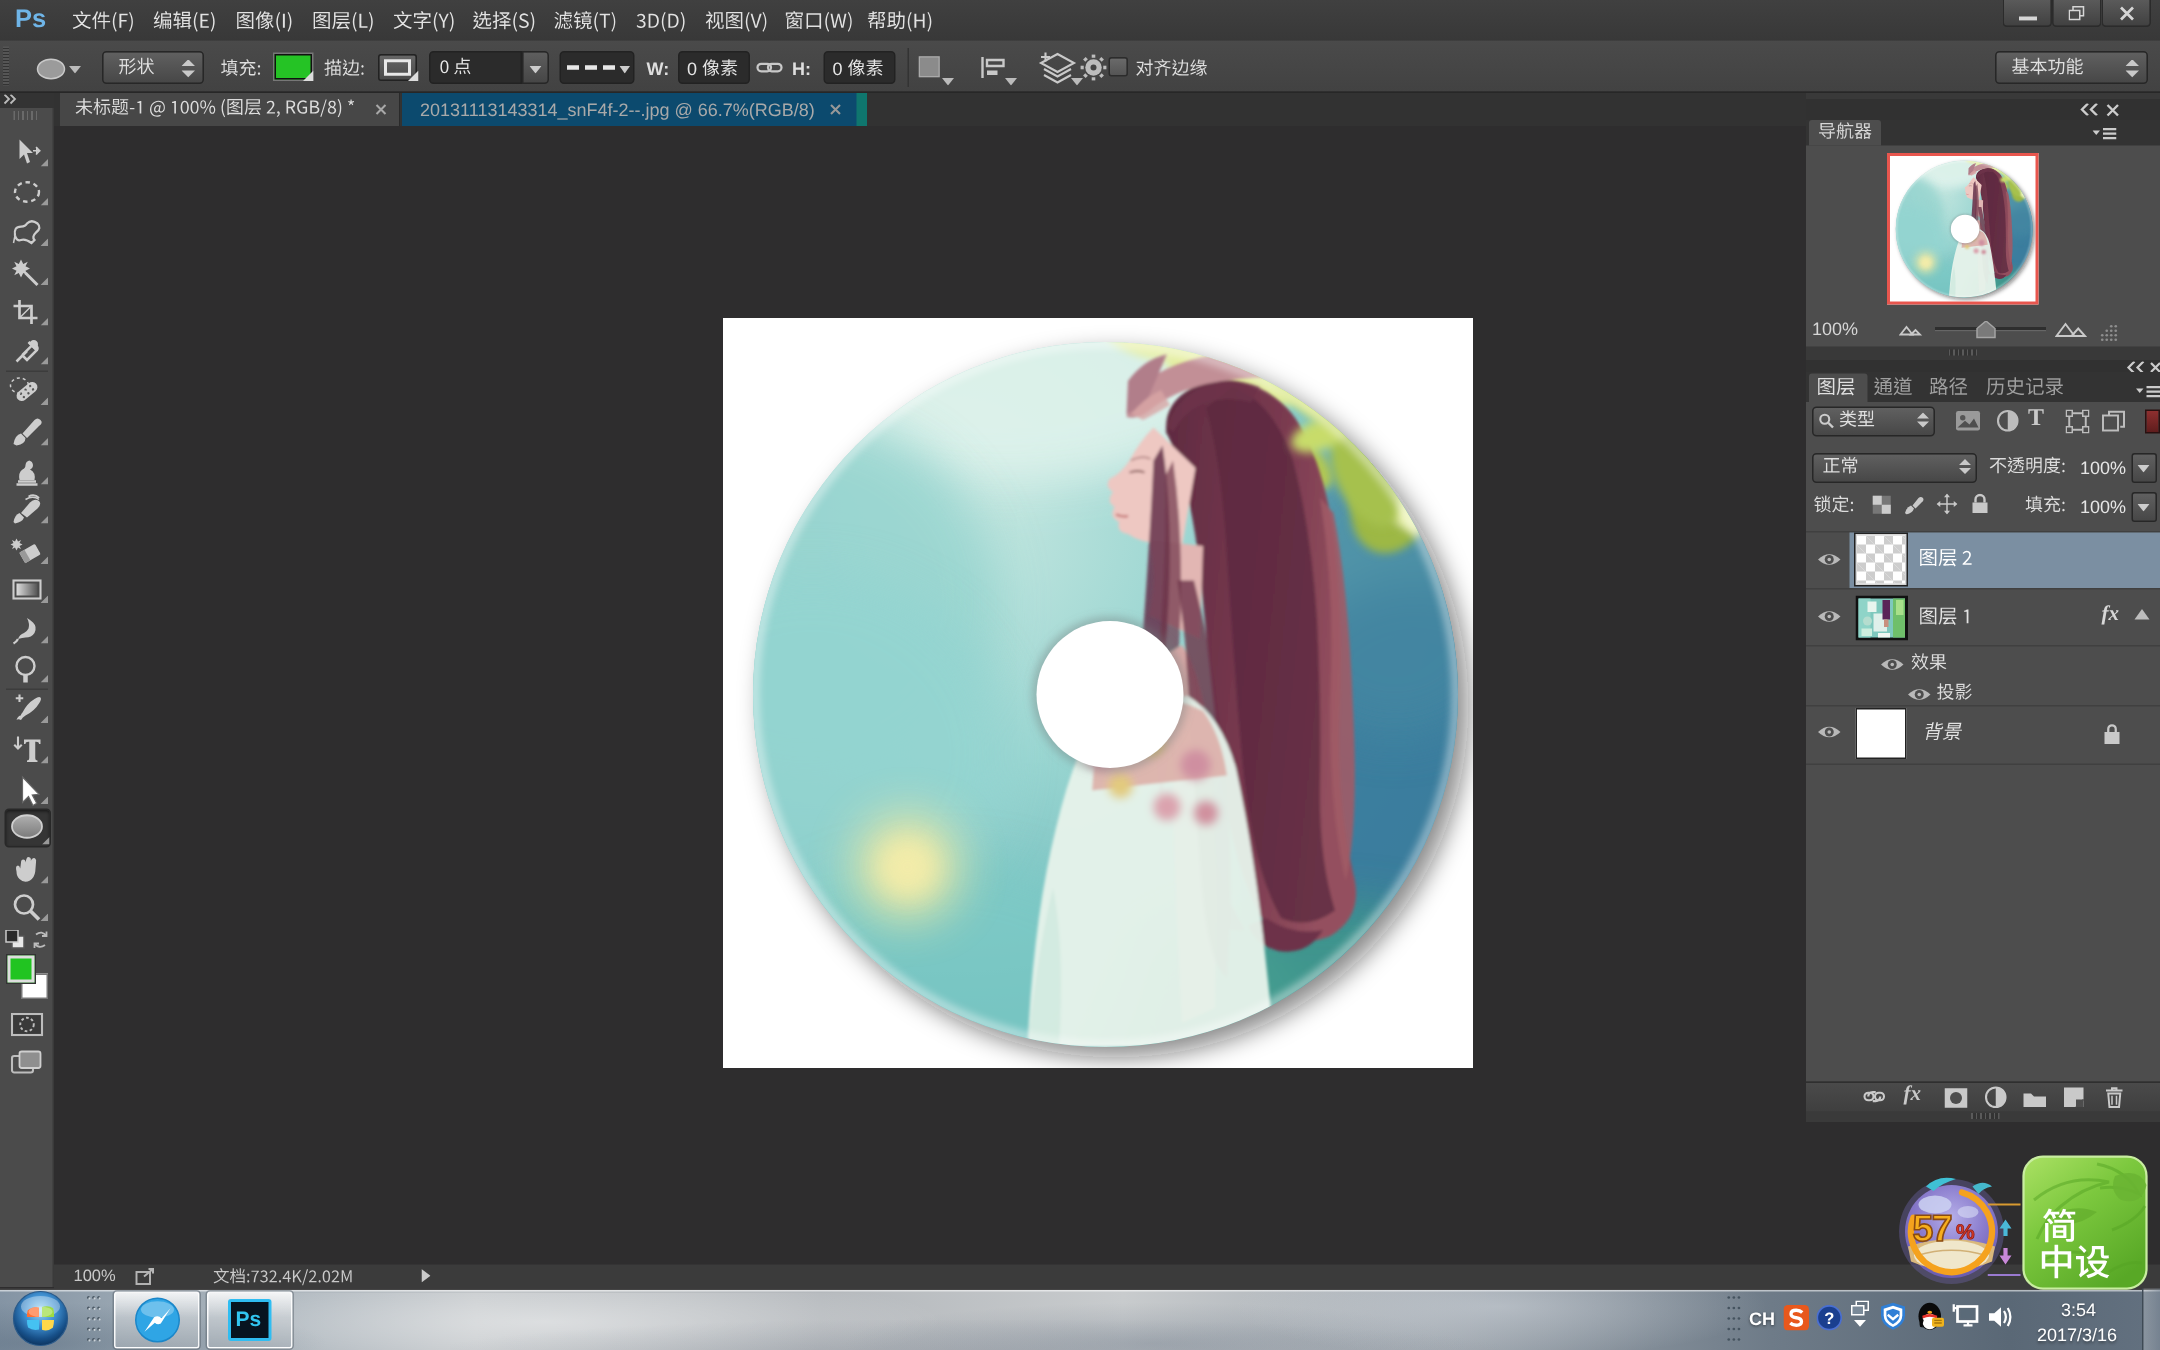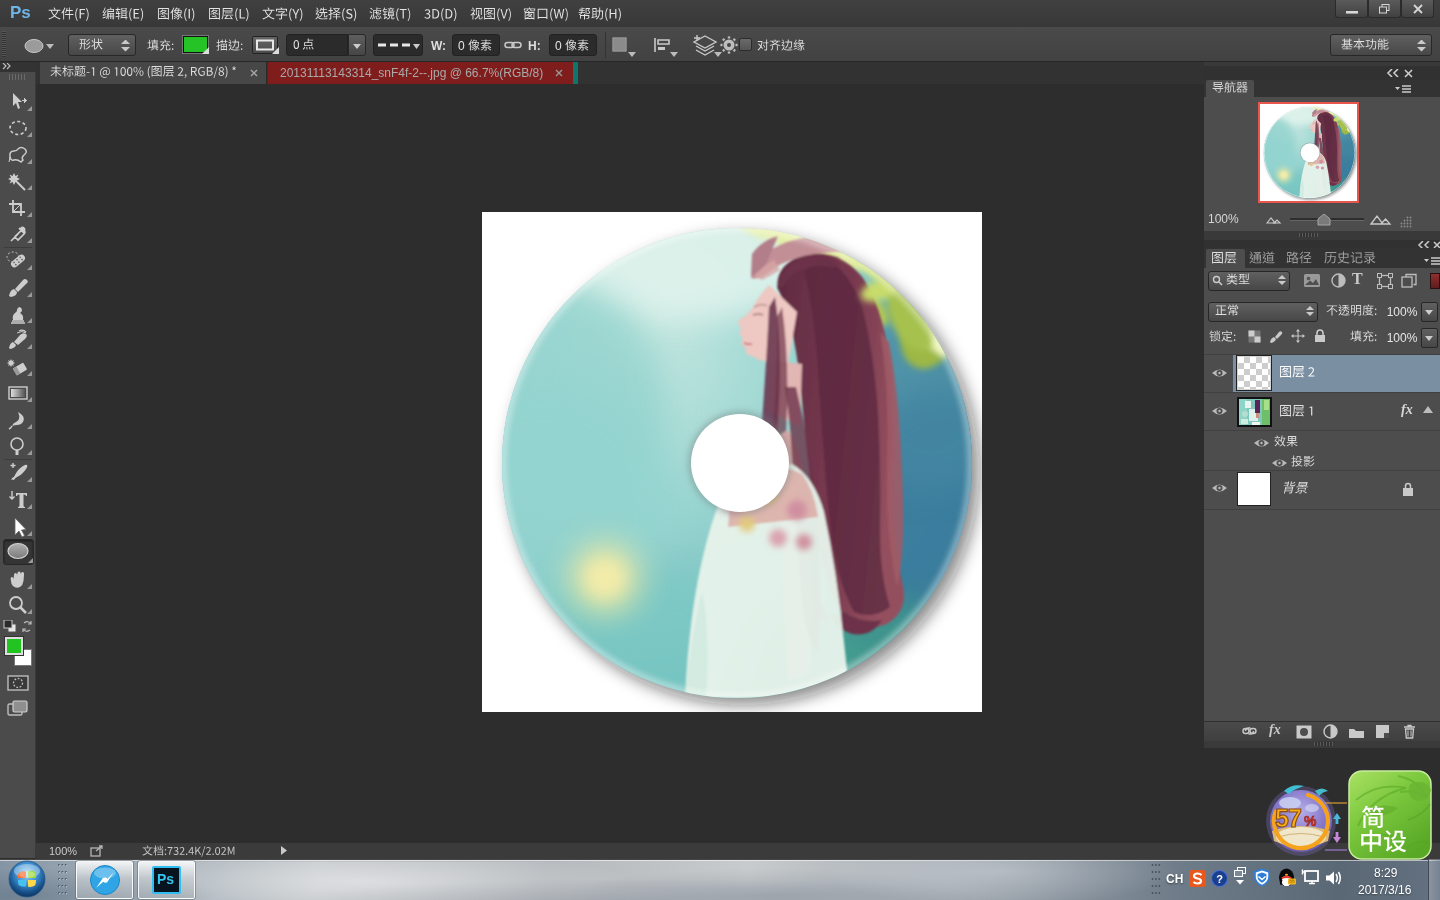--- a/index.html
+++ b/index.html
@@ -272,21 +272,21 @@
   </div>
 <div class="abs" style="left:36px;top:62px;width:1168px;height:22px;background:#323232">
     <div class="abs" style="left:4px;top:0;width:227px;height:22px;background:#474747;border-right:1px solid #2a2a2a">
       <svg width="188" height="16" viewBox="0 0 188 16" style="position:absolute;left:10px;top:3px;overflow:visible">
         <path transform="translate(0,10.6)" fill="#dcdcdc" d="M11.3 -5.1V-4.3H0.7V-5.1ZM10.5 -8.1V-7.2H1.6V-8.1ZM6.5 -10.1V1.0H5.5V-10.1ZM6.0 -4.4Q5.6 -3.6 5.0 -3.0Q4.5 -2.3 3.8 -1.7Q3.2 -1.1 2.5 -0.6Q1.8 -0.1 1.1 0.3Q1.0 0.2 0.9 0.0Q0.8 -0.1 0.6 -0.2Q0.5 -0.4 0.4 -0.5Q1.1 -0.8 1.8 -1.2Q2.5 -1.7 3.1 -2.2Q3.8 -2.8 4.3 -3.4Q4.9 -4.1 5.3 -4.7ZM6.7 -4.7Q7.1 -4.1 7.6 -3.4Q8.2 -2.8 8.8 -2.3Q9.5 -1.7 10.2 -1.2Q10.9 -0.8 11.6 -0.5Q11.5 -0.4 11.4 -0.3Q11.2 -0.1 11.1 0.0Q11.0 0.2 10.9 0.3Q10.3 -0.1 9.6 -0.6Q8.8 -1.1 8.2 -1.7Q7.5 -2.3 6.9 -3.0Q6.4 -3.7 5.9 -4.4Z M22.8 -9.2V-8.3H17.6V-9.2ZM23.5 -6.3V-5.5H17.1V-6.3ZM20.5 -0.2Q20.5 0.2 20.4 0.4Q20.4 0.6 20.1 0.7Q19.8 0.9 19.4 0.9Q19.0 0.9 18.3 0.9Q18.3 0.7 18.2 0.5Q18.2 0.2 18.1 -0.0Q18.5 0.0 18.9 0.0Q19.3 0.0 19.4 0.0Q19.5 -0.0 19.6 -0.0Q19.6 -0.1 19.6 -0.2V-5.9H20.5ZM22.1 -4.1Q22.4 -3.6 22.7 -2.9Q23.0 -2.2 23.2 -1.6Q23.4 -1.0 23.5 -0.5L22.7 -0.2Q22.6 -0.7 22.4 -1.3Q22.2 -1.9 21.9 -2.6Q21.6 -3.3 21.4 -3.9ZM18.7 -3.9Q18.5 -3.2 18.3 -2.6Q18.0 -1.9 17.7 -1.3Q17.4 -0.7 17.1 -0.2Q17.0 -0.3 16.9 -0.4Q16.8 -0.5 16.6 -0.6Q16.5 -0.6 16.4 -0.7Q16.9 -1.3 17.3 -2.2Q17.7 -3.2 17.9 -4.1ZM16.9 -7.5V-6.7H12.6V-7.5ZM15.3 -10.1V0.9H14.4V-10.1ZM14.9 -6.8Q14.8 -6.2 14.6 -5.5Q14.3 -4.7 14.0 -4.1Q13.8 -3.4 13.4 -2.8Q13.1 -2.2 12.8 -1.7Q12.7 -1.9 12.6 -2.0Q12.6 -2.2 12.5 -2.3Q12.4 -2.5 12.3 -2.6Q12.7 -3.1 13.1 -3.8Q13.5 -4.6 13.8 -5.4Q14.1 -6.3 14.3 -7.0ZM15.3 -6.4Q15.4 -6.3 15.6 -6.0Q15.8 -5.7 16.1 -5.4Q16.4 -5.0 16.6 -4.7Q16.9 -4.5 16.9 -4.3L16.4 -3.6Q16.3 -3.8 16.1 -4.2Q15.9 -4.5 15.6 -4.9Q15.4 -5.2 15.2 -5.6Q14.9 -5.9 14.8 -6.0Z M26.1 -6.5H28.6V-7.4H26.1ZM26.1 -8.0H28.6V-8.9H26.1ZM29.4 -9.6V-5.8H25.3V-9.6ZM30.0 -4.9V-4.2H24.6V-4.9ZM35.5 -9.5V-8.8H30.0V-9.5ZM27.8 -4.7V-0.1L27.0 -0.6V-4.7ZM29.8 -2.9V-2.2H27.4V-2.9ZM33.2 -9.1Q33.0 -8.6 32.8 -8.2Q32.7 -7.7 32.5 -7.4L31.8 -7.5Q31.9 -7.9 32.1 -8.4Q32.2 -8.9 32.3 -9.3ZM26.0 -2.4Q26.3 -1.6 26.8 -1.1Q27.3 -0.7 28.0 -0.4Q28.7 -0.2 29.5 -0.1Q30.4 -0.1 31.4 -0.1Q31.5 -0.1 31.9 -0.1Q32.4 -0.1 32.9 -0.1Q33.4 -0.1 33.9 -0.1Q34.5 -0.1 34.9 -0.1Q35.4 -0.1 35.6 -0.1Q35.5 0.1 35.4 0.3Q35.3 0.5 35.2 0.7H34.4H31.4Q30.2 0.7 29.3 0.6Q28.4 0.5 27.6 0.2Q26.9 -0.1 26.4 -0.7Q25.8 -1.3 25.5 -2.2ZM34.9 -7.6V-2.6H34.1V-6.9H31.2V-2.6H30.5V-7.6ZM26.3 -3.6Q26.2 -2.1 25.9 -1.0Q25.7 0.1 25.1 0.9Q25.0 0.9 24.9 0.8Q24.7 0.7 24.6 0.6Q24.5 0.5 24.4 0.5Q25.0 -0.2 25.2 -1.3Q25.4 -2.3 25.5 -3.6ZM33.1 -6.4Q33.1 -5.1 32.9 -4.1Q32.8 -3.1 32.5 -2.4Q32.2 -1.7 31.6 -1.2Q31.0 -0.7 29.9 -0.3Q29.9 -0.5 29.7 -0.6Q29.6 -0.8 29.5 -0.9Q30.4 -1.2 31.0 -1.7Q31.6 -2.1 31.8 -2.8Q32.1 -3.4 32.2 -4.3Q32.3 -5.2 32.3 -6.4ZM33.3 -2.7Q33.7 -2.5 34.1 -2.1Q34.5 -1.8 34.8 -1.5Q35.2 -1.2 35.4 -0.9L34.9 -0.4Q34.7 -0.7 34.3 -1.0Q33.9 -1.3 33.5 -1.6Q33.1 -2.0 32.8 -2.2Z M36.6 -2.8V-3.6H39.6V-2.8Z M43.1 0.1V-7.0H41.6V-7.7Q42.1 -7.8 42.6 -8.0Q43.0 -8.1 43.4 -8.3H44.2V0.1Z M54.7 2.2Q53.7 2.2 52.9 1.9Q52.0 1.6 51.4 1.0Q50.8 0.4 50.4 -0.5Q50.0 -1.4 50.0 -2.6Q50.0 -3.9 50.5 -5.0Q50.9 -6.1 51.7 -6.8Q52.5 -7.6 53.5 -8.0Q54.5 -8.4 55.6 -8.4Q56.9 -8.4 57.9 -7.9Q58.9 -7.3 59.4 -6.3Q59.9 -5.4 59.9 -4.0Q59.9 -3.2 59.7 -2.5Q59.5 -1.8 59.1 -1.4Q58.7 -1.0 58.2 -0.7Q57.7 -0.5 57.3 -0.5Q56.7 -0.5 56.4 -0.8Q56.0 -1.0 55.9 -1.5H55.9Q55.6 -1.1 55.1 -0.9Q54.7 -0.6 54.3 -0.6Q53.6 -0.6 53.1 -1.1Q52.7 -1.6 52.7 -2.5Q52.7 -3.0 52.8 -3.6Q53.0 -4.1 53.4 -4.6Q53.7 -5.0 54.2 -5.3Q54.6 -5.6 55.2 -5.6Q55.6 -5.6 55.8 -5.4Q56.1 -5.3 56.3 -4.9H56.3L56.5 -5.5H57.2L56.7 -2.8Q56.5 -2.0 56.7 -1.6Q56.8 -1.3 57.4 -1.3Q57.8 -1.3 58.2 -1.6Q58.6 -1.9 58.9 -2.5Q59.2 -3.2 59.2 -4.0Q59.2 -4.8 58.9 -5.5Q58.7 -6.2 58.2 -6.6Q57.8 -7.1 57.1 -7.4Q56.4 -7.7 55.5 -7.7Q54.6 -7.7 53.8 -7.3Q53.0 -7.0 52.3 -6.3Q51.6 -5.6 51.2 -4.7Q50.9 -3.8 50.9 -2.6Q50.9 -1.6 51.2 -0.9Q51.4 -0.1 52.0 0.4Q52.5 0.9 53.2 1.2Q53.9 1.4 54.8 1.4Q55.4 1.4 55.9 1.3Q56.5 1.1 56.9 0.9L57.2 1.5Q56.7 1.9 56.0 2.0Q55.4 2.2 54.7 2.2ZM54.5 -1.4Q54.8 -1.4 55.1 -1.6Q55.4 -1.7 55.7 -2.2L56.1 -4.3Q55.9 -4.6 55.7 -4.7Q55.5 -4.8 55.2 -4.8Q54.8 -4.8 54.5 -4.6Q54.2 -4.4 54.0 -4.1Q53.8 -3.7 53.7 -3.3Q53.5 -2.9 53.5 -2.6Q53.5 -1.9 53.8 -1.7Q54.1 -1.4 54.5 -1.4Z M66.2 0.1V-7.0H64.7V-7.7Q65.3 -7.8 65.7 -8.0Q66.1 -8.1 66.5 -8.3H67.3V0.1Z M73.1 0.3Q72.3 0.3 71.7 -0.2Q71.1 -0.7 70.8 -1.7Q70.4 -2.7 70.4 -4.1Q70.4 -5.6 70.8 -6.5Q71.1 -7.5 71.7 -8.0Q72.3 -8.5 73.1 -8.5Q74.0 -8.5 74.6 -8.0Q75.2 -7.5 75.5 -6.5Q75.9 -5.6 75.9 -4.1Q75.9 -2.7 75.5 -1.7Q75.2 -0.7 74.6 -0.2Q74.0 0.3 73.1 0.3ZM73.1 -0.6Q73.6 -0.6 74.0 -1.0Q74.4 -1.3 74.6 -2.1Q74.8 -2.9 74.8 -4.1Q74.8 -5.4 74.6 -6.1Q74.4 -6.9 74.0 -7.3Q73.6 -7.6 73.1 -7.6Q72.6 -7.6 72.3 -7.3Q71.9 -6.9 71.7 -6.1Q71.5 -5.4 71.5 -4.1Q71.5 -2.9 71.7 -2.1Q71.9 -1.3 72.3 -1.0Q72.6 -0.6 73.1 -0.6Z M79.7 0.3Q78.9 0.3 78.3 -0.2Q77.7 -0.7 77.3 -1.7Q77.0 -2.7 77.0 -4.1Q77.0 -5.6 77.3 -6.5Q77.7 -7.5 78.3 -8.0Q78.9 -8.5 79.7 -8.5Q80.6 -8.5 81.2 -8.0Q81.8 -7.5 82.1 -6.5Q82.4 -5.6 82.4 -4.1Q82.4 -2.7 82.1 -1.7Q81.8 -0.7 81.2 -0.2Q80.6 0.3 79.7 0.3ZM79.7 -0.6Q80.2 -0.6 80.6 -1.0Q81.0 -1.3 81.2 -2.1Q81.4 -2.9 81.4 -4.1Q81.4 -5.4 81.2 -6.1Q81.0 -6.9 80.6 -7.3Q80.2 -7.6 79.7 -7.6Q79.2 -7.6 78.9 -7.3Q78.5 -6.9 78.3 -6.1Q78.1 -5.4 78.1 -4.1Q78.1 -2.9 78.3 -2.1Q78.5 -1.3 78.9 -1.0Q79.2 -0.6 79.7 -0.6Z M85.5 -3.2Q84.9 -3.2 84.4 -3.6Q84.0 -3.9 83.7 -4.5Q83.5 -5.1 83.5 -6.0Q83.5 -6.9 83.7 -7.5Q84.0 -8.1 84.4 -8.4Q84.9 -8.7 85.5 -8.7Q86.0 -8.7 86.5 -8.4Q86.9 -8.1 87.2 -7.5Q87.4 -6.9 87.4 -6.0Q87.4 -5.1 87.2 -4.5Q86.9 -3.9 86.5 -3.6Q86.0 -3.2 85.5 -3.2ZM85.5 -3.9Q86.0 -3.9 86.3 -4.4Q86.6 -5.0 86.6 -6.0Q86.6 -7.0 86.3 -7.6Q86.0 -8.1 85.5 -8.1Q84.9 -8.1 84.6 -7.6Q84.3 -7.0 84.3 -6.0Q84.3 -5.0 84.6 -4.4Q84.9 -3.9 85.5 -3.9ZM85.7 0.3 90.5 -8.7H91.2L86.4 0.3ZM91.5 0.3Q90.9 0.3 90.5 -0.0Q90.0 -0.4 89.8 -1.0Q89.5 -1.6 89.5 -2.5Q89.5 -3.3 89.8 -4.0Q90.0 -4.6 90.5 -4.9Q90.9 -5.2 91.5 -5.2Q92.1 -5.2 92.6 -4.9Q93.0 -4.6 93.2 -4.0Q93.5 -3.3 93.5 -2.5Q93.5 -1.6 93.2 -1.0Q93.0 -0.4 92.6 -0.0Q92.1 0.3 91.5 0.3ZM91.5 -0.4Q92.0 -0.4 92.3 -0.9Q92.7 -1.4 92.7 -2.5Q92.7 -3.5 92.3 -4.0Q92.0 -4.5 91.5 -4.5Q91.0 -4.5 90.7 -4.0Q90.4 -3.5 90.4 -2.5Q90.4 -1.4 90.7 -0.9Q91.0 -0.4 91.5 -0.4Z M99.5 2.5Q98.6 1.1 98.2 -0.3Q97.7 -1.8 97.7 -3.6Q97.7 -5.3 98.2 -6.8Q98.6 -8.3 99.5 -9.6L100.1 -9.3Q99.4 -8.0 99.0 -6.5Q98.6 -5.1 98.6 -3.6Q98.6 -2.1 99.0 -0.6Q99.4 0.9 100.1 2.2Z M111.6 -9.6V1.0H110.7V-8.7H102.5V1.0H101.6V-9.6ZM111.3 -0.4V0.5H102.1V-0.4ZM105.5 -3.9Q106.0 -3.8 106.5 -3.6Q107.1 -3.5 107.5 -3.3Q108.0 -3.2 108.4 -3.0L108.0 -2.4Q107.7 -2.6 107.2 -2.7Q106.7 -2.9 106.1 -3.1Q105.6 -3.2 105.1 -3.3ZM106.4 -8.2Q106.0 -7.7 105.6 -7.2Q105.1 -6.7 104.6 -6.2Q104.1 -5.8 103.6 -5.4Q103.5 -5.5 103.4 -5.6Q103.3 -5.7 103.2 -5.8Q103.0 -5.9 102.9 -6.0Q103.7 -6.4 104.4 -7.1Q105.1 -7.8 105.6 -8.5ZM109.0 -7.5 109.1 -7.6 109.6 -7.3Q109.2 -6.5 108.4 -5.9Q107.7 -5.3 106.8 -4.8Q105.9 -4.3 105.0 -4.0Q104.1 -3.6 103.2 -3.4Q103.1 -3.5 103.0 -3.7Q103.0 -3.8 102.9 -3.9Q102.8 -4.1 102.7 -4.2Q103.6 -4.3 104.5 -4.6Q105.4 -4.9 106.3 -5.4Q107.1 -5.8 107.8 -6.3Q108.4 -6.8 108.8 -7.4V-7.5ZM105.1 -6.9Q105.6 -6.2 106.5 -5.7Q107.3 -5.2 108.4 -4.8Q109.4 -4.4 110.5 -4.2Q110.4 -4.1 110.2 -3.9Q110.1 -3.7 110.0 -3.6Q108.9 -3.8 107.8 -4.2Q106.8 -4.7 105.9 -5.3Q105.0 -5.9 104.4 -6.6ZM109.1 -7.5V-6.8H104.8L105.3 -7.5ZM104.4 -2.4Q105.0 -2.4 105.6 -2.3Q106.3 -2.1 107.0 -2.0Q107.6 -1.9 108.2 -1.7Q108.8 -1.6 109.2 -1.4L108.8 -0.7Q108.2 -0.9 107.4 -1.1Q106.6 -1.4 105.7 -1.5Q104.8 -1.7 103.9 -1.8Z M115.1 -6.0Q115.1 -5.2 115.1 -4.3Q115.0 -3.4 114.9 -2.5Q114.8 -1.6 114.5 -0.7Q114.2 0.2 113.8 0.9Q113.7 0.9 113.6 0.8Q113.4 0.7 113.3 0.6Q113.1 0.5 113.0 0.5Q113.4 -0.2 113.7 -1.1Q113.9 -1.9 114.0 -2.7Q114.2 -3.6 114.2 -4.4Q114.2 -5.3 114.2 -6.0V-9.5H115.1ZM123.3 -9.5V-6.5H114.9V-7.3H122.4V-8.7H114.9V-9.5ZM123.1 -5.5V-4.7H116.3V-5.5ZM123.9 -3.4V-2.6H115.5V-3.4ZM121.6 -2.3Q122.0 -1.8 122.3 -1.3Q122.7 -0.7 123.0 -0.2Q123.4 0.3 123.6 0.7L122.7 1.1Q122.5 0.7 122.2 0.2Q121.9 -0.3 121.6 -0.9Q121.2 -1.5 120.9 -1.9ZM116.1 0.7 115.8 -0.1Q115.9 -0.1 116.1 -0.3Q116.3 -0.4 116.5 -0.6Q116.6 -0.8 116.9 -1.2Q117.2 -1.5 117.6 -2.1Q117.9 -2.6 118.2 -3.1L119.2 -2.9Q118.8 -2.3 118.4 -1.7Q118.0 -1.1 117.5 -0.6Q117.1 -0.1 116.7 0.3V0.3Q116.7 0.3 116.6 0.4Q116.5 0.4 116.4 0.5Q116.3 0.5 116.2 0.6Q116.1 0.6 116.1 0.7ZM116.1 0.1 116.6 -0.2 122.4 -0.5 122.6 0.2Q120.9 0.3 119.8 0.4Q118.7 0.5 118.0 0.5Q117.3 0.6 117.0 0.6Q116.6 0.6 116.4 0.6Q116.2 0.7 116.1 0.7Z M127.8 0.1V-0.5Q129.1 -1.8 130.0 -2.7Q130.9 -3.7 131.3 -4.5Q131.8 -5.3 131.8 -5.9Q131.8 -6.4 131.6 -6.8Q131.4 -7.2 131.1 -7.4Q130.7 -7.6 130.2 -7.6Q129.7 -7.6 129.2 -7.3Q128.8 -7.0 128.4 -6.6L127.8 -7.2Q128.3 -7.8 128.9 -8.1Q129.5 -8.5 130.3 -8.5Q131.1 -8.5 131.7 -8.2Q132.2 -7.9 132.6 -7.3Q132.9 -6.8 132.9 -6.0Q132.9 -5.2 132.4 -4.4Q132.0 -3.6 131.2 -2.7Q130.4 -1.8 129.3 -0.7Q129.7 -0.8 130.0 -0.8Q130.4 -0.8 130.7 -0.8H133.3V0.1Z M134.8 2.4 134.5 1.7Q135.1 1.5 135.4 1.1Q135.7 0.6 135.7 0.1L135.6 -0.9L136.1 -0.1Q136.0 0.0 135.9 0.1Q135.7 0.1 135.6 0.1Q135.3 0.1 135.0 -0.1Q134.8 -0.3 134.8 -0.6Q134.8 -1.0 135.0 -1.2Q135.3 -1.4 135.6 -1.4Q136.0 -1.4 136.3 -1.0Q136.5 -0.7 136.5 -0.1Q136.5 0.8 136.0 1.4Q135.6 2.0 134.8 2.4Z M141.0 0.1V-8.6H143.7Q144.6 -8.6 145.3 -8.3Q146.0 -8.1 146.4 -7.6Q146.8 -7.0 146.8 -6.1Q146.8 -5.3 146.4 -4.7Q146.0 -4.1 145.3 -3.8Q144.6 -3.5 143.7 -3.5H142.1V0.1ZM142.1 -4.5H143.6Q144.6 -4.5 145.2 -4.9Q145.7 -5.3 145.7 -6.1Q145.7 -7.0 145.2 -7.3Q144.6 -7.7 143.6 -7.7H142.1ZM145.8 0.1 143.5 -3.9 144.4 -4.4 147.1 0.1Z M152.0 0.3Q150.9 0.3 150.0 -0.2Q149.1 -0.8 148.6 -1.8Q148.1 -2.8 148.1 -4.2Q148.1 -5.3 148.4 -6.1Q148.7 -6.9 149.2 -7.5Q149.8 -8.1 150.5 -8.4Q151.2 -8.7 152.1 -8.7Q153.0 -8.7 153.6 -8.4Q154.2 -8.1 154.6 -7.7L154.0 -7.0Q153.7 -7.3 153.2 -7.5Q152.8 -7.8 152.1 -7.8Q151.2 -7.8 150.6 -7.3Q149.9 -6.9 149.6 -6.1Q149.2 -5.3 149.2 -4.2Q149.2 -3.2 149.6 -2.4Q149.9 -1.6 150.5 -1.1Q151.2 -0.7 152.1 -0.7Q152.6 -0.7 153.0 -0.8Q153.4 -1.0 153.7 -1.2V-3.5H151.8V-4.4H154.7V-0.7Q154.3 -0.3 153.6 0.0Q152.9 0.3 152.0 0.3Z M156.8 0.1V-8.6H159.4Q160.2 -8.6 160.9 -8.4Q161.6 -8.1 162.0 -7.7Q162.4 -7.2 162.4 -6.4Q162.4 -5.8 162.0 -5.3Q161.7 -4.8 161.1 -4.6V-4.5Q161.9 -4.3 162.4 -3.8Q162.9 -3.3 162.9 -2.5Q162.9 -1.6 162.4 -1.0Q162.0 -0.4 161.3 -0.1Q160.5 0.1 159.6 0.1ZM157.9 -4.9H159.2Q160.3 -4.9 160.8 -5.3Q161.3 -5.6 161.3 -6.3Q161.3 -7.1 160.7 -7.4Q160.2 -7.7 159.2 -7.7H157.9ZM157.9 -0.8H159.4Q160.5 -0.8 161.1 -1.2Q161.8 -1.6 161.8 -2.5Q161.8 -3.3 161.1 -3.6Q160.5 -4.0 159.4 -4.0H157.9Z M163.5 2.3 167.1 -9.3H167.8L164.3 2.3Z M171.4 0.3Q170.6 0.3 169.9 -0.0Q169.3 -0.3 168.9 -0.8Q168.6 -1.4 168.6 -2.0Q168.6 -2.6 168.8 -3.0Q169.0 -3.5 169.4 -3.8Q169.8 -4.1 170.2 -4.3V-4.4Q169.7 -4.7 169.3 -5.2Q169.0 -5.7 169.0 -6.3Q169.0 -7.0 169.3 -7.5Q169.6 -7.9 170.2 -8.2Q170.7 -8.5 171.4 -8.5Q172.1 -8.5 172.7 -8.2Q173.2 -7.9 173.5 -7.4Q173.8 -6.9 173.8 -6.2Q173.8 -5.8 173.6 -5.4Q173.4 -5.0 173.1 -4.7Q172.9 -4.4 172.6 -4.2V-4.1Q173.0 -3.9 173.3 -3.6Q173.6 -3.3 173.9 -2.9Q174.1 -2.5 174.1 -2.0Q174.1 -1.3 173.7 -0.8Q173.4 -0.3 172.8 -0.0Q172.2 0.3 171.4 0.3ZM171.9 -4.5Q172.4 -4.9 172.6 -5.3Q172.8 -5.7 172.8 -6.2Q172.8 -6.6 172.7 -6.9Q172.5 -7.3 172.2 -7.5Q171.8 -7.7 171.4 -7.7Q170.8 -7.7 170.4 -7.3Q170.0 -6.9 170.0 -6.3Q170.0 -5.8 170.3 -5.5Q170.5 -5.1 171.0 -4.9Q171.4 -4.7 171.9 -4.5ZM171.4 -0.5Q171.9 -0.5 172.2 -0.7Q172.6 -0.9 172.8 -1.2Q173.0 -1.6 173.0 -2.0Q173.0 -2.4 172.8 -2.7Q172.7 -3.0 172.3 -3.2Q172.0 -3.4 171.6 -3.6Q171.2 -3.8 170.7 -4.0Q170.2 -3.6 169.9 -3.2Q169.6 -2.7 169.6 -2.1Q169.6 -1.7 169.8 -1.3Q170.0 -0.9 170.4 -0.7Q170.9 -0.5 171.4 -0.5Z M175.8 2.5 175.1 2.2Q175.9 0.9 176.3 -0.6Q176.6 -2.1 176.6 -3.6Q176.6 -5.1 176.3 -6.5Q175.9 -8.0 175.1 -9.3L175.8 -9.6Q176.6 -8.3 177.1 -6.8Q177.5 -5.3 177.5 -3.6Q177.5 -1.8 177.1 -0.3Q176.6 1.1 175.8 2.5Z M183.1 -5.4 182.6 -5.8 183.3 -7.1 182.1 -7.6 182.2 -8.2 183.6 -7.9 183.7 -9.3H184.4L184.5 -7.9L185.9 -8.2L186.1 -7.6L184.8 -7.1L185.5 -5.8L185.0 -5.4L184.1 -6.6Z"></path>
       </svg>
       <svg width="8" height="8" style="position:absolute;right:8px;top:7px">
         <path d="M1,1 L7,7 M7,1 L1,7" stroke="#a8a8a8" stroke-width="1.4"></path>
       </svg>
     </div>
-    <div class="abs" style="left:232px;top:0;width:310px;height:22px;background:#7f1d1d;border-right:5px solid #0f766e">
+    <div class="abs" style="left:232px;top:0;width:310px;height:22px;background:#0c4a6e;border-right:7px solid #0f766e">
       <span style="position:absolute;left:12px;top:4px;font-size:12px;color:#a9a9a9">20131113143314_snF4f-2--.jpg @ 66.7%(RGB/8)</span>
       <svg width="8" height="8" style="position:absolute;right:10px;top:7px">
         <path d="M1,1 L7,7 M7,1 L1,7" stroke="#989898" stroke-width="1.4"></path>
       </svg>
     </div>
   </div>
 <div class="abs" style="left:36px;top:84px;width:1404px;height:759px;background:#2e2d2e"></div>
 <div class="abs" style="left:482px;top:212px;width:500px;height:500px;background:#fff"></div>
 <svg class="abs" width="500" height="500" style="left:482px;top:212px">
     <use href="#discart"></use>
@@ -867,21 +867,21 @@
 <svg class="abs" width="19" height="17" style="left:1301px;top:869px">
     <rect x="4" y="2" width="13" height="10" fill="none" stroke="#fff" stroke-width="1.8"></rect>
     <rect x="6" y="4" width="9" height="6" fill="#5a6a78"></rect>
     <path d="M8,14.5 h6 M11,12 v2.5" stroke="#fff" stroke-width="1.5"></path>
     <path d="M1.5,0.5 v5 M1.5,3 h3" stroke="#fff" stroke-width="1.5"></path>
   </svg>
 <svg class="abs" width="17" height="16" style="left:1325px;top:870px">
     <path d="M1,5.5 h3.5 L9,1.5 V14.5 L4.5,10.5 H1 Z" fill="#fff"></path>
     <path d="M11,4 Q13.5,8 11,12 M13.5,2 Q17,8 13.5,14" stroke="#fff" stroke-width="1.5" fill="none"></path>
   </svg>
-<div class="abs" style="left:1374px;top:866px;font-size:12px;color:#fff;text-shadow:0 1px 2px rgba(0,0,0,0.4)">8:29</div>
+<div class="abs" style="left:1374px;top:866px;font-size:12px;color:#fff;text-shadow:0 1px 2px rgba(0,0,0,0.4)">3:54</div>
 <div class="abs" style="left:1358px;top:883px;font-size:12px;color:#fff;text-shadow:0 1px 2px rgba(0,0,0,0.4)">2017/3/16</div>
 <div class="abs" style="left:1428px;top:859px;width:1px;height:41px;background:#3e4a55"></div>
 <div class="abs" style="left:1429px;top:859px;width:11px;height:41px;background:linear-gradient(90deg,rgba(255,255,255,0.25),rgba(130,142,155,0.6))"></div>
 <svg class="abs" width="78" height="82" style="left:1262px;top:781px">
 <defs>
       <radialGradient id="orb57" cx="50%" cy="35%" r="65%">
 <stop offset="0%" stop-color="#b5aee8"></stop>
         <stop offset="55%" stop-color="#8a7ccd"></stop>
         <stop offset="100%" stop-color="#6a5cb0"></stop>
       </radialGradient>

